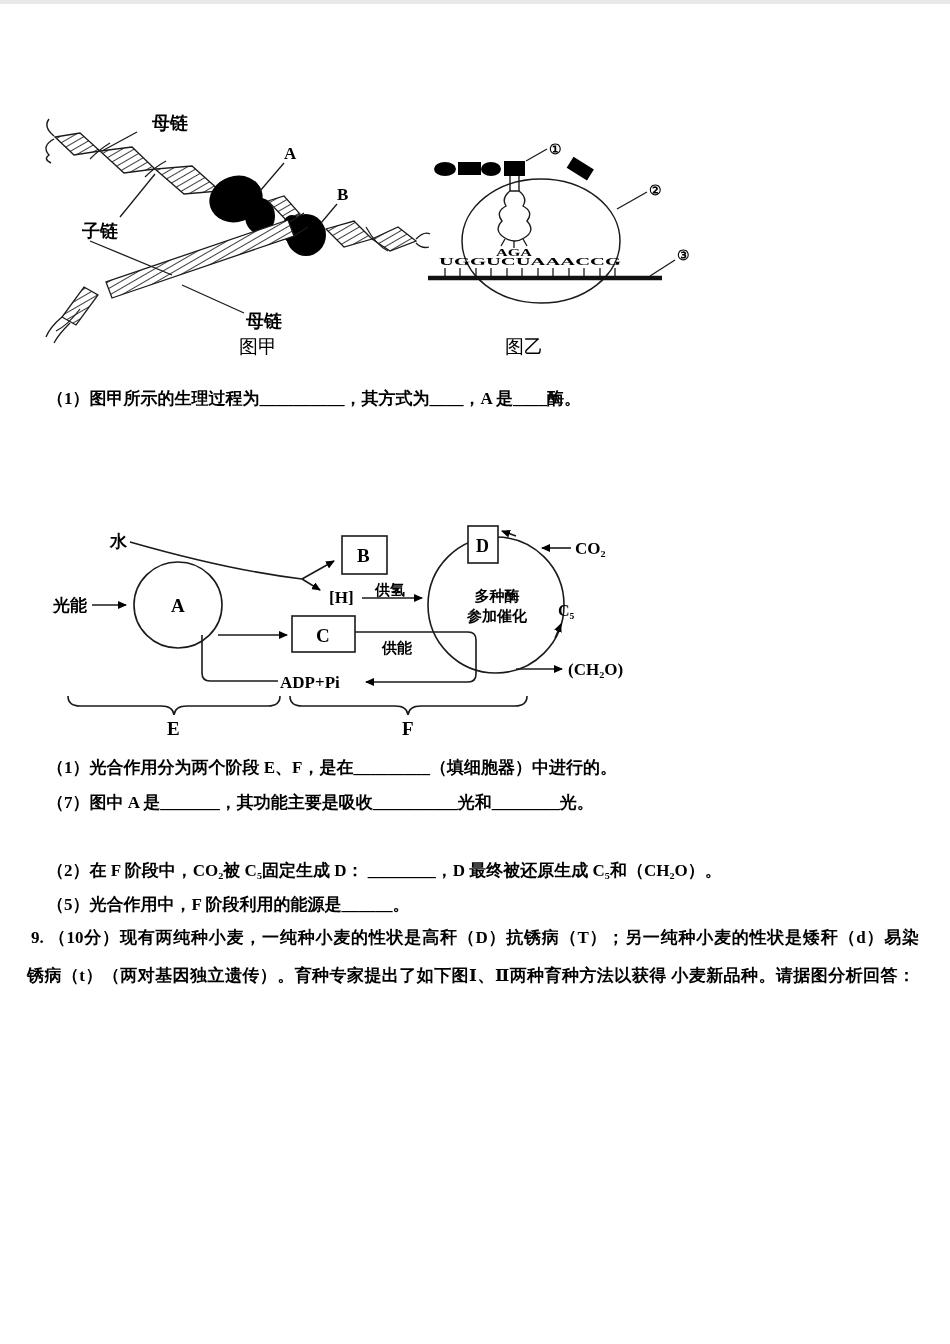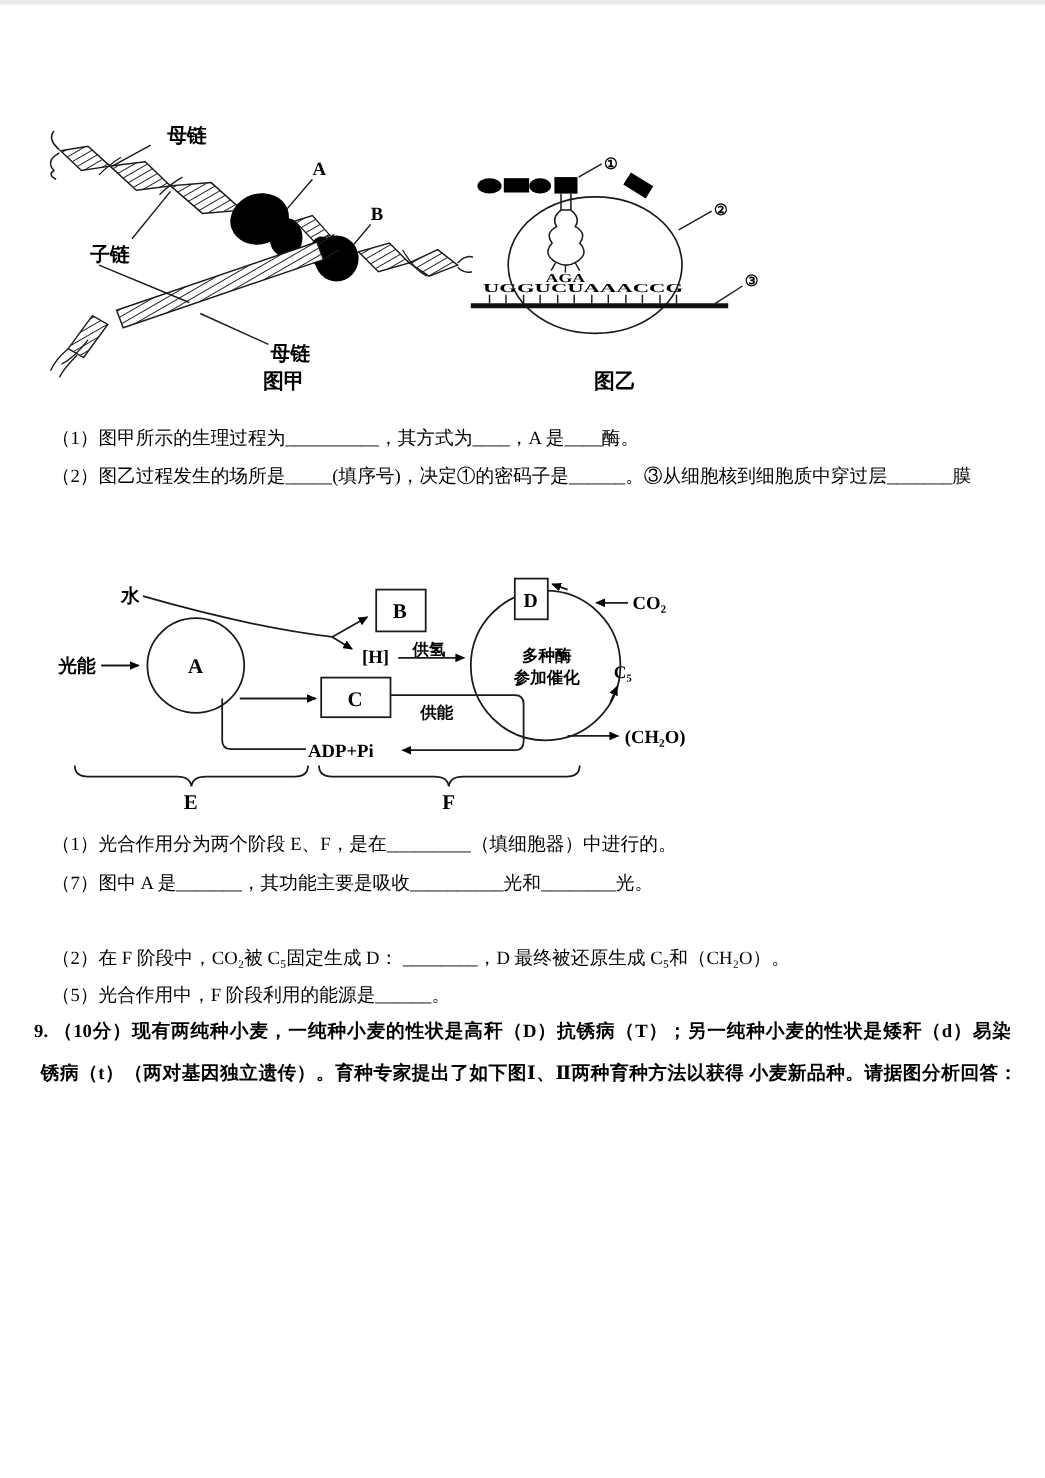--- a/index.html
+++ b/index.html
@@ -1,20 +1,20 @@
 <!DOCTYPE html>
 <html><head>
 <meta charset="utf-8">
 <style>
   html,body{margin:0;padding:0;background:#e8e8e8;}
   .page{position:relative;width:950px;height:1344px;background:#ffffff;margin:4px auto;overflow:hidden;
         font-family:"Liberation Serif","DejaVu Serif",serif;color:#000;}
   .abs{position:absolute;}
-  .qtext{font-size:17px;font-weight:400;white-space:nowrap;line-height:22px;}
-  .fig-caption{font-size:19px;font-weight:700;}
+  .qtext{font-size:17px;font-weight:700;white-space:nowrap;line-height:22px;}
+  .fig-caption{font-size:19px;font-weight:400;}
   .q9line{font-size:17px;font-weight:700;width:888px;text-align:justify;text-align-last:justify;line-height:24px;}
   svg text{font-family:"Liberation Serif","DejaVu Serif",serif;fill:#000;}
   svg .cjk{font-weight:700;}
   svg .latin{font-weight:700;}
   svg .ln{stroke:#1a1a1a;fill:none;}
 </style>
 </head>
 <body>
 
 <div class="page">
@@ -124,24 +124,23 @@
           <line x1="190" y1="139" x2="190" y2="147"></line>
       </g>
       <text class="latin" x="14" y="136" font-size="11" textLength="182" lengthAdjust="spacingAndGlyphs">UGGUCUAAACCG</text>
     </g>
 
     <line class="ln" x1="192" y1="80" x2="222" y2="63" stroke-width="1.3"></line>
     <text x="224" y="66" font-size="14" font-weight="700">②</text>
     <line class="ln" x1="225" y1="147" x2="250" y2="131" stroke-width="1.3"></line>
     <text x="252" y="131" font-size="14" font-weight="700">③</text>
   </svg>
-  <div class="abs fig-caption" style="left:540px;top:330px">图乙</div>
+  <div class="abs fig-caption" style="left:505px;top:330px">图乙</div>
 
   <div class="abs qtext" style="left:47px;top:384px">（1）图甲所示的生理过程为__________，其方式为____，A 是____酶。</div>
-  <div class="abs qtext" style="left:47px;top:418px">（2）图乙过程发生的场所是_____(填序号)，决定①的密码子是______。③从细胞核到细胞质中穿过层_______膜</div>
 
 
   <svg class="abs" style="left:50px;top:510px" width="600" height="235" viewBox="0 0 600 235">
     <defs>
       <marker id="ah" markerWidth="10" markerHeight="8" refX="8" refY="4" orient="auto" markerUnits="userSpaceOnUse">
         <polygon points="0,0 9,4 0,8" fill="#000"></polygon>
       </marker>
     </defs>
 
     <text class="cjk" x="60" y="33" font-size="17">水</text>
@@ -193,15 +192,15 @@
     <text class="latin" x="117" y="221" font-size="19">E</text>
     <text class="latin" x="352" y="221" font-size="19">F</text>
   </svg>
 
   <div class="abs qtext" style="left:47px;top:753px">（1）光合作用分为两个阶段 E、F，是在_________（填细胞器）中进行的。</div>
   <div class="abs qtext" style="left:47px;top:788px">（7）图中 A 是_______，其功能主要是吸收__________光和________光。</div>
   <div class="abs qtext" style="left:47px;top:856px">（2）在 F 阶段中，CO₂被 C₅固定生成 D： ________，D 最终被还原生成 C₅和（CH₂O）。</div>
   <div class="abs qtext" style="left:47px;top:890px">（5）光合作用中，F 阶段利用的能源是______。</div>
 
   <div class="abs q9line" style="left:31px;top:922px">9. （10分）现有两纯种小麦，一纯种小麦的性状是高秆（D）抗锈病（T）；另一纯种小麦的性状是矮秆（d）易染</div>
-  <div class="abs q9line" style="left:37px;top:960px">锈病（t）（两对基因独立遗传）。育种专家提出了如下图Ⅰ、Ⅱ两种育种方法以获得 小麦新品种。请据图分析回答：</div>
+  <div class="abs q9line" style="left:27px;top:960px">锈病（t）（两对基因独立遗传）。育种专家提出了如下图Ⅰ、Ⅱ两种育种方法以获得 小麦新品种。请据图分析回答：</div>
 
 </div>
 
 </body></html>

